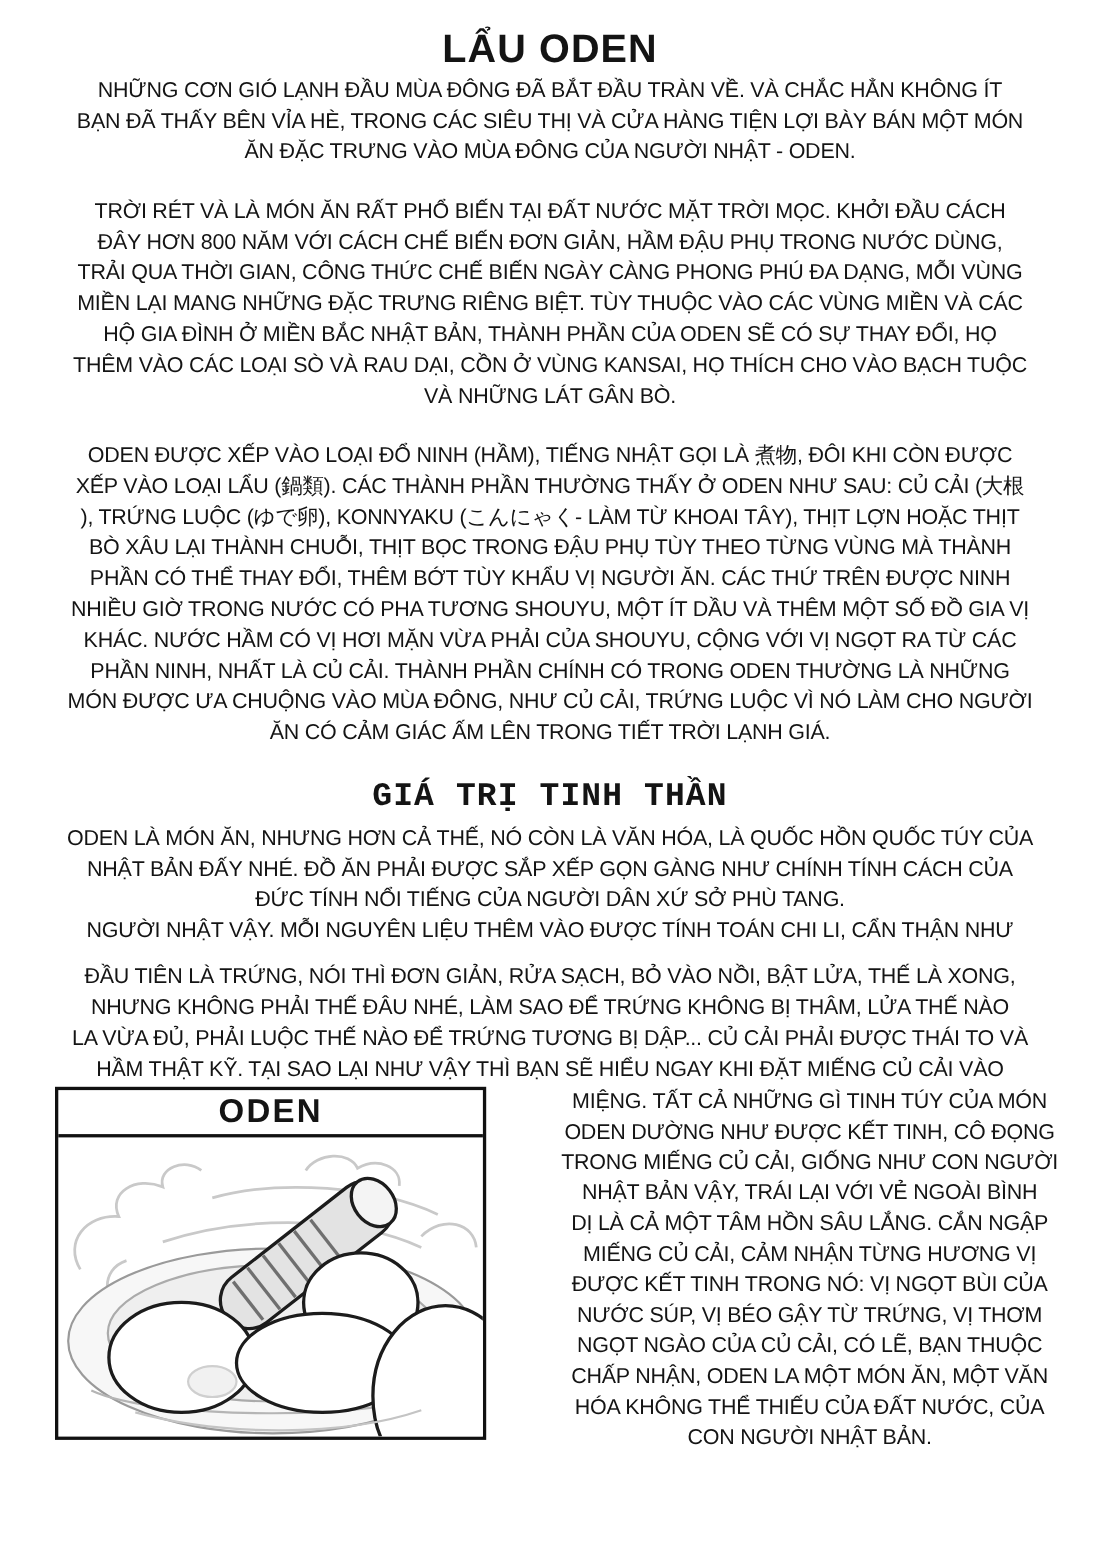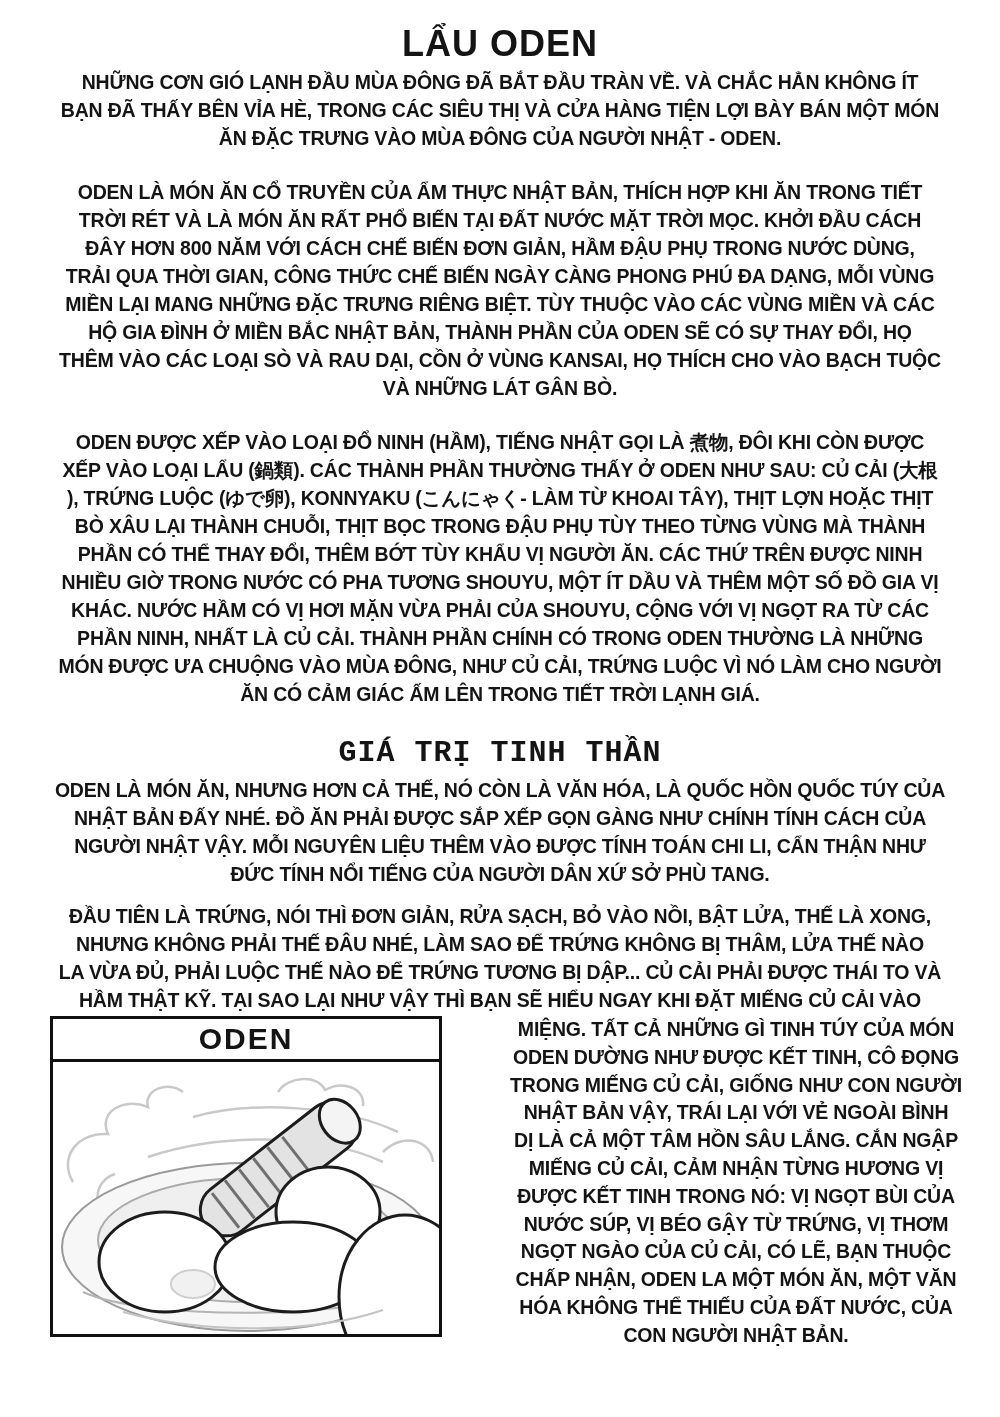--- a/index.html
+++ b/index.html
@@ -27,21 +27,21 @@
     text-align:center;
     font-size:30px;
     font-weight:bold;
     letter-spacing:1px;
     margin:28px 0 6px 0;
     line-height:34px;
     font-family:Liberation Mono, monospace;
   }
   .para{
     font-size:19.5px;
-    font-weight:bold;
+    font-weight:normal;
     letter-spacing:-0.2px;
     line-height:28px;
   }
   .para .line{white-space:nowrap;}
   .center .line{text-align:center;}
   .left .line{text-align:center;}
   .gap{height:26px;}
   .gap-sm{height:14px;}
   
   .wrap-row{
@@ -89,21 +89,20 @@
 
   <div class="para center">
       <div class="line">NHỮNG CƠN GIÓ LẠNH ĐẦU MÙA ĐÔNG ĐÃ BẮT ĐẦU TRÀN VỀ. VÀ CHẮC HẲN KHÔNG ÍT</div>
       <div class="line">BẠN ĐÃ THẤY BÊN VỈA HÈ, TRONG CÁC SIÊU THỊ VÀ CỬA HÀNG TIỆN LỢI BÀY BÁN MỘT MÓN</div>
       <div class="line">ĂN ĐẶC TRƯNG VÀO MÙA ĐÔNG CỦA NGƯỜI NHẬT - ODEN.</div>
     </div>
 
   <div class="gap"></div>
 
   <div class="para center">
-      <div class="line">ODEN LÀ MÓN ĂN CỔ TRUYỀN CỦA ẨM THỰC NHẬT BẢN, THÍCH HỢP KHI ĂN TRONG TIẾT</div>
       <div class="line">TRỜI RÉT VÀ LÀ MÓN ĂN RẤT PHỔ BIẾN TẠI ĐẤT NƯỚC MẶT TRỜI MỌC. KHỞI ĐẦU CÁCH</div>
       <div class="line">ĐÂY HƠN 800 NĂM VỚI CÁCH CHẾ BIẾN ĐƠN GIẢN, HẦM ĐẬU PHỤ TRONG NƯỚC DÙNG,</div>
       <div class="line">TRẢI QUA THỜI GIAN, CÔNG THỨC CHẾ BIẾN NGÀY CÀNG PHONG PHÚ ĐA DẠNG, MỖI VÙNG</div>
       <div class="line">MIỀN LẠI MANG NHỮNG ĐẶC TRƯNG RIÊNG BIỆT. TÙY THUỘC VÀO CÁC VÙNG MIỀN VÀ CÁC</div>
       <div class="line">HỘ GIA ĐÌNH Ở MIỀN BẮC NHẬT BẢN, THÀNH PHẦN CỦA ODEN SẼ CÓ SỰ THAY ĐỔI, HỌ</div>
       <div class="line">THÊM VÀO CÁC LOẠI SÒ VÀ RAU DẠI, CỒN Ở VÙNG KANSAI, HỌ THÍCH CHO VÀO BẠCH TUỘC</div>
       <div class="line">VÀ NHỮNG LÁT GÂN BÒ.</div>
     </div>
 
   <div class="gap"></div>
@@ -119,22 +118,22 @@
       <div class="line">PHẦN NINH, NHẤT LÀ CỦ CẢI. THÀNH PHẦN CHÍNH CÓ TRONG ODEN THƯỜNG LÀ NHỮNG</div>
       <div class="line">MÓN ĐƯỢC ƯA CHUỘNG VÀO MÙA ĐÔNG, NHƯ CỦ CẢI, TRỨNG LUỘC VÌ NÓ LÀM CHO NGƯỜI</div>
       <div class="line">ĂN CÓ CẢM GIÁC ẤM LÊN TRONG TIẾT TRỜI LẠNH GIÁ.</div>
     </div>
 
   <h2 class="heading2">GIÁ TRỊ TINH THẦN</h2>
 
   <div class="para center">
       <div class="line">ODEN LÀ MÓN ĂN, NHƯNG HƠN CẢ THẾ, NÓ CÒN LÀ VĂN HÓA, LÀ QUỐC HỒN QUỐC TÚY CỦA</div>
       <div class="line">NHẬT BẢN ĐẤY NHÉ. ĐỒ ĂN PHẢI ĐƯỢC SẮP XẾP GỌN GÀNG NHƯ CHÍNH TÍNH CÁCH CỦA</div>
+      <div class="line">ĐỨC TÍNH NỔI TIẾNG CỦA NGƯỜI DÂN XỨ SỞ PHÙ TANG.</div>
       <div class="line">NGƯỜI NHẬT VẬY. MỖI NGUYÊN LIỆU THÊM VÀO ĐƯỢC TÍNH TOÁN CHI LI, CẨN THẬN NHƯ</div>
-      <div class="line">ĐỨC TÍNH NỔI TIẾNG CỦA NGƯỜI DÂN XỨ SỞ PHÙ TANG.</div>
     </div>
 
   <div class="gap-sm"></div>
 
   <div class="para center">
       <div class="line">ĐẦU TIÊN LÀ TRỨNG, NÓI THÌ ĐƠN GIẢN, RỬA SẠCH, BỎ VÀO NỒI, BẬT LỬA, THẾ LÀ XONG,</div>
       <div class="line">NHƯNG KHÔNG PHẢI THẾ ĐÂU NHÉ, LÀM SAO ĐỂ TRỨNG KHÔNG BỊ THÂM, LỬA THẾ NÀO</div>
       <div class="line">LA VỪA ĐỦ, PHẢI LUỘC THẾ NÀO ĐỂ TRỨNG TƯƠNG BỊ DẬP... CỦ CẢI PHẢI ĐƯỢC THÁI TO VÀ</div>
       <div class="line">HẦM THẬT KỸ. TẠI SAO LẠI NHƯ VẬY THÌ BẠN SẼ HIỂU NGAY KHI ĐẶT MIẾNG CỦ CẢI VÀO</div>
     </div>

